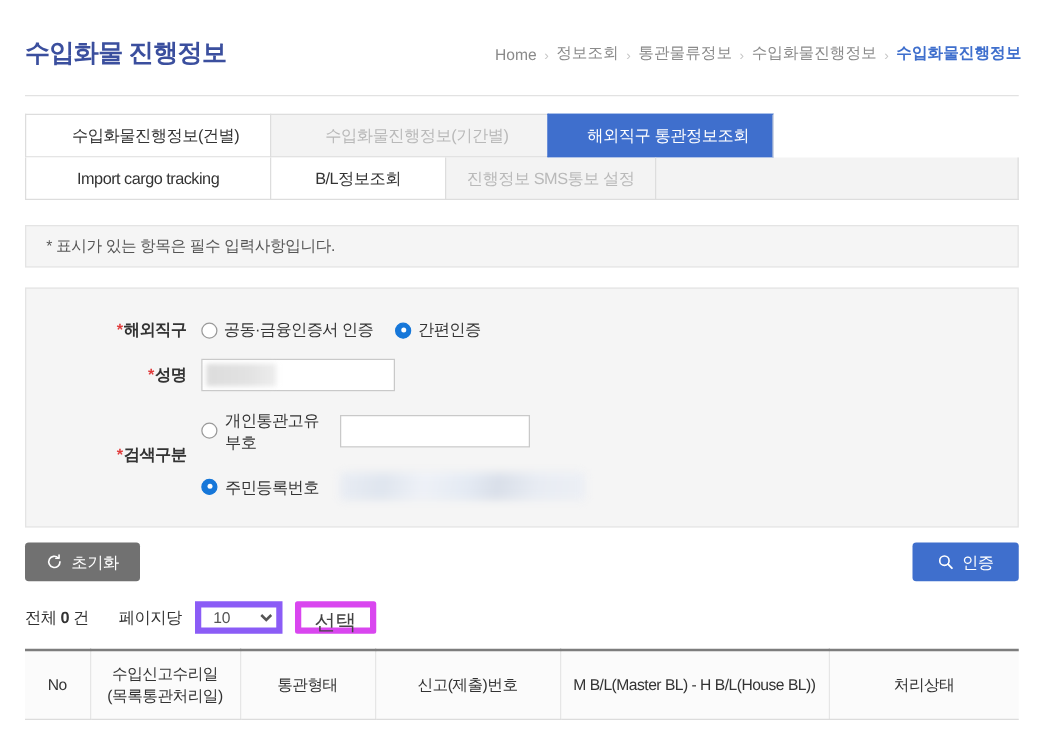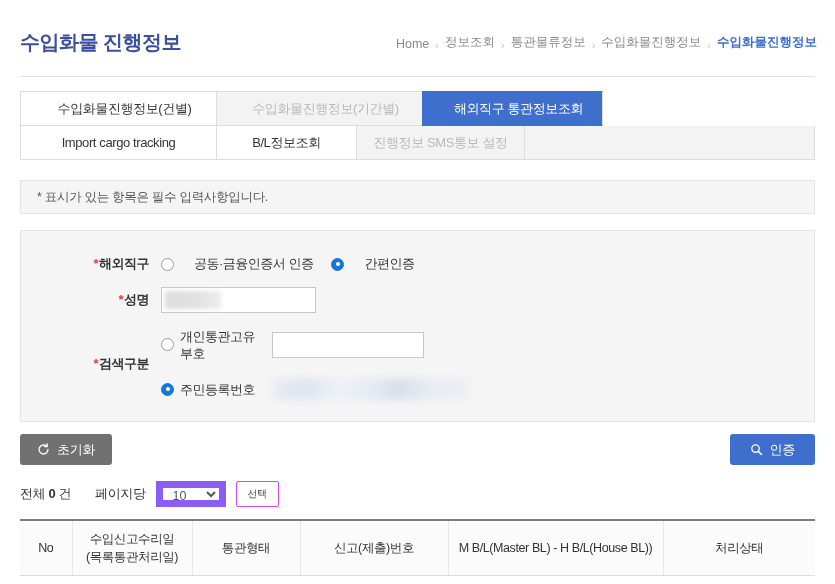--- a/index.html
+++ b/index.html
@@ -102,21 +102,21 @@
     width: 13px; height: 13px; border-radius: 50%;
     border: 1px solid #9a9a9a; background: #ffffff;
     display: inline-block; position: relative; flex: none;
   }
   .radio.checked { border-color: #1677d9; background: #1677d9; }
   .radio.checked::after {
     content: ""; position: absolute; left: 3.5px; top: 3.5px;
     width: 4px; height: 4px; border-radius: 50%; background: #ffffff;
   }
   .radio-label {
-    font-size: 13px; color: #333333; margin-left: 20px; margin-right: 18px;
+    font-size: 13px; color: #333333; margin-left: 5px; margin-right: 18px;
     letter-spacing: -0.5px; white-space: nowrap;
   }
 
   .text-input {
     height: 26px; width: 155px;
     border: 1px solid #c9c9c9; background: #ffffff;
     position: relative;
   }
   .text-input.wide { width: 152px; }
   .redact {
@@ -171,29 +171,29 @@
   .list-controls {
     margin: 16px 20px 0 20px;
     display: flex; align-items: center; gap: 10px;
     font-size: 13px; color: #333333; letter-spacing: -0.4px;
   }
   .total { font-weight: normal; }
   .total b { font-weight: bold; }
   .per-page-label { margin-left: 14px; }
   .select {
     height: 26px; width: 70px;
-    border: 7px solid #8b5cf6; background: #ffffff;
+    border: 5px solid #8b5cf6; background: #ffffff;
     font-size: 12.5px; color: #555555;
     font-family: inherit;
     padding-left: 6px;
   }
   .btn-select {
     height: 26px; padding: 0 11px;
-    background: #ffffff; border: 1px solid #d946ef;
-    font-size: 10px; color: #444444; border-radius: 2px;
+    background: #ffffff; border: 5px solid #d946ef;
+    font-size: 17px; color: #444444; border-radius: 2px;
     letter-spacing: -0.4px;
   }
 
   
   .table-wrap { margin: 12px 20px 0 20px; }
   table.grid {
     width: 100%; border-collapse: collapse;
     border-top: 2px solid #7d7d7d;
     table-layout: fixed;
   }
@@ -231,21 +231,21 @@
       <span class="sep">›</span>
       <span class="crumb active">수입화물진행정보</span>
     </div>
   </div>
 
   <div class="rule"></div>
 
   <div class="tabs">
     <div class="tab-row row1">
       <div class="tab white" style="width:196px">수입화물진행정보(건별)</div>
-      <div class="tab" style="width:206px">수입화물진행정보(기간별)</div>
+      <div class="tab" style="width:222px">수입화물진행정보(기간별)</div>
       <div class="tab active-blue last" style="width:181px">해외직구 통관정보조회</div>
       <div class="tab-filler" style="border-bottom:none;border-top:none;background:#ffffff;border-left:none;border-right:none"></div>
     </div>
     <div class="tab-row row2">
       <div class="tab white" style="width:196px">Import cargo tracking</div>
       <div class="tab white" style="width:140px">B/L정보조회</div>
       <div class="tab" style="width:168px">진행정보 SMS통보 설정</div>
       <div class="tab-filler"></div>
     </div>
   </div>

